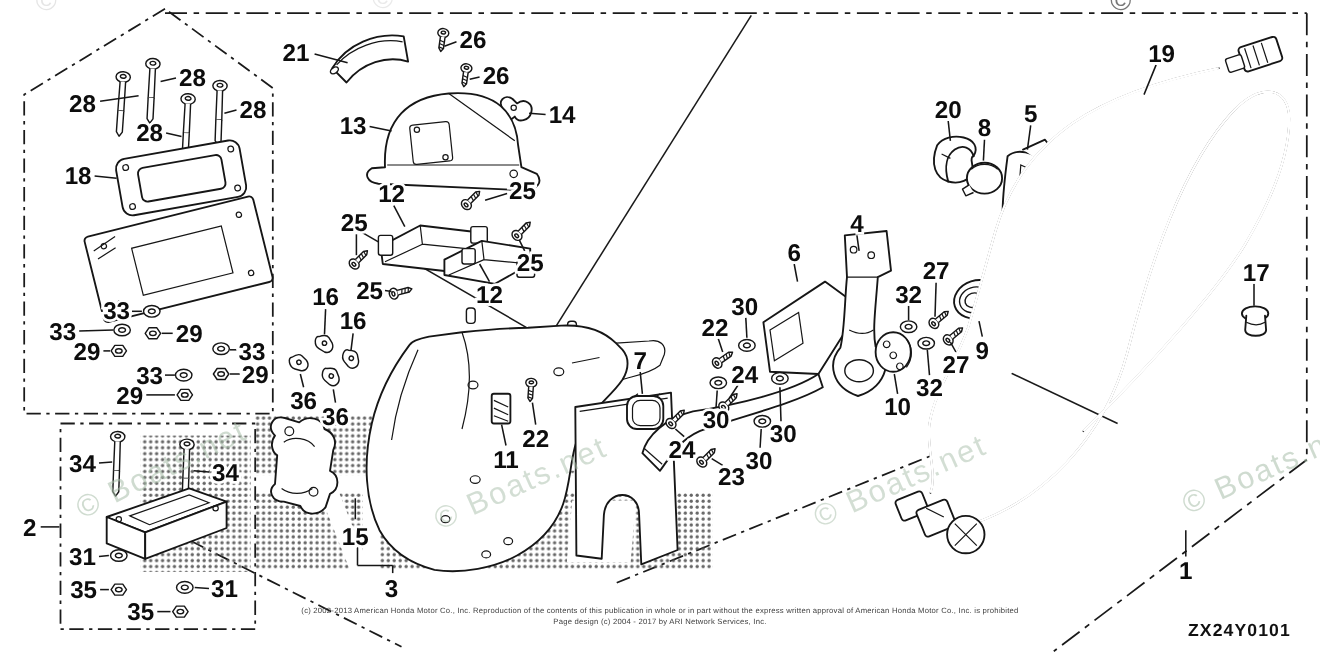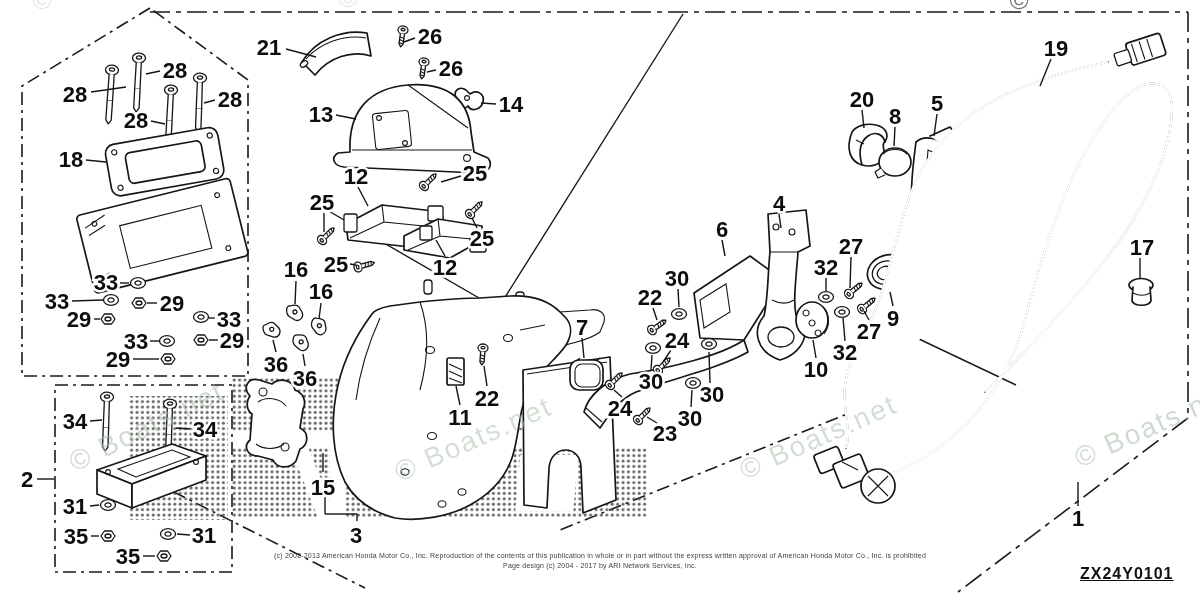--- a/index.html
+++ b/index.html
@@ -12,21 +12,21 @@
   .plbl{font:bold 22px "Liberation Sans",sans-serif;fill:#0d0d0d;text-anchor:middle;
         paint-order:stroke;stroke:#ffffff;stroke-width:5px;}
   .leader{stroke:#161616;stroke-width:1.4;fill:none;}
   .dash1{fill:none;stroke:#1a1a1a;stroke-width:1.6;stroke-dasharray:20 6 5 6;}
   .dash2{fill:none;stroke:#1a1a1a;stroke-width:1.6;stroke-dasharray:13 5 3 5;}
   .solidline{fill:none;stroke:#1a1a1a;stroke-width:1.4;}
   .wm{font:28px "Liberation Sans",sans-serif;letter-spacing:2px;}
   .copyright{position:absolute;width:1200px;text-align:center;font:7px "Liberation Sans",sans-serif;
              color:#3d3d3d;letter-spacing:.2px;}
   .diagram-code{position:absolute;left:1080px;top:565px;font:bold 16px "Liberation Sans",sans-serif;
-                color:#111;letter-spacing:1px;text-decoration:underline;}
+                color:#111;letter-spacing:1px;}
 </style>
 </head>
 <body>
 
 <div id="stage">
 <svg id="diagram-svg" width="1200" height="599" viewBox="0 0 1200 599">
   <defs>
     <pattern id="ht" width="5.4" height="5.4" patternUnits="userSpaceOnUse">
       <circle cx="2" cy="2" r="1.5" fill="#4c4c4c"></circle>
     </pattern>

